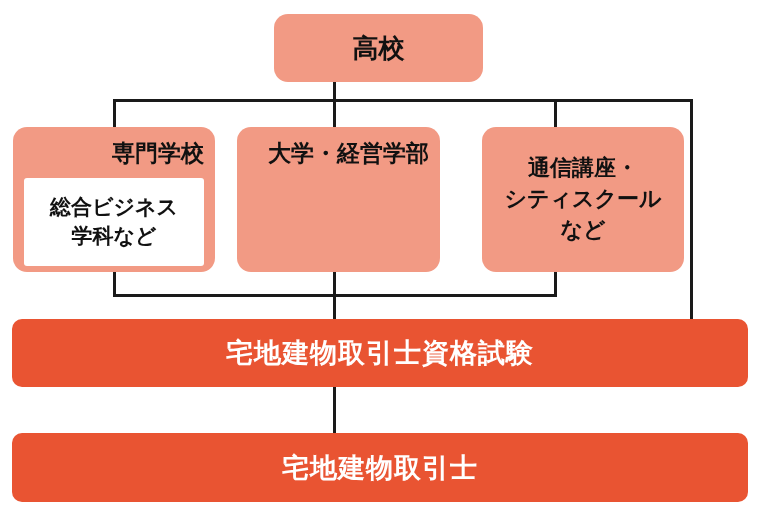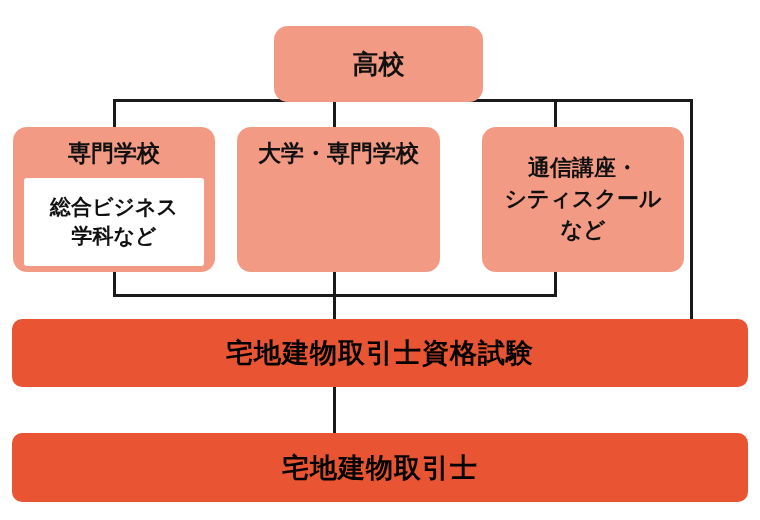--- a/index.html
+++ b/index.html
@@ -23,32 +23,32 @@
   
   .node {
     position: absolute;
     background: #F29A84;
     border-radius: 14px;
     box-sizing: border-box;
     color: #111111;
     font-weight: bold;
   }
   .node-highschool {
-    left: 274px; top: 26px; width: 209px; height: 76px;
+    left: 274px; top: 14px; width: 209px; height: 68px;
     display: flex; align-items: center; justify-content: center;
     font-size: 26px;
   }
   .school-box {
     display: flex;
     flex-direction: column;
     align-items: stretch;
     padding: 13px 11px 6px 11px;
   }
   .school-box .school-title {
-    text-align: center;
+    text-align: right;
     font-size: 23px;
     font-weight: bold;
     line-height: 1.2;
     flex: 0 0 auto;
   }
   .school-box .school-detail {
     margin-top: 10px;
     flex: 1 1 auto;
     background: #ffffff;
     border-radius: 3px;
@@ -72,21 +72,21 @@
     white-space: pre-line;
     margin-left: 26px;
   }
   
   .bar {
     position: absolute;
     left: 12px;
     width: 736px;
     background: #E95432;
     border-radius: 10px;
-    color: #000000;
+    color: #ffffff;
     font-weight: bold;
     font-size: 27px;
     letter-spacing: 1px;
     display: flex;
     align-items: center;
     justify-content: center;
     box-sizing: border-box;
   }
   .bar-exam    { top: 319px; height: 68px; }
   .bar-license { top: 433px; height: 69px; text-align: center; }
@@ -109,21 +109,21 @@
 
   <div class="node node-highschool">高校</div>
 
   <div class="node school-box node-vocational">
     <div class="school-title">専門学校</div>
     <div class="school-detail">総合ビジネス
 学科など</div>
   </div>
 
   <div class="node school-box node-university">
-    <div class="school-title">大学・専門学校</div>
+    <div class="school-title">大学・経営学部</div>
   </div>
 
   <div class="node node-correspondence">通信講座・
 シティスクール
 など</div>
 
   <div class="bar bar-exam">宅地建物取引士資格試験</div>
 
   <div class="bar bar-license">宅地建物取引士</div>
 

